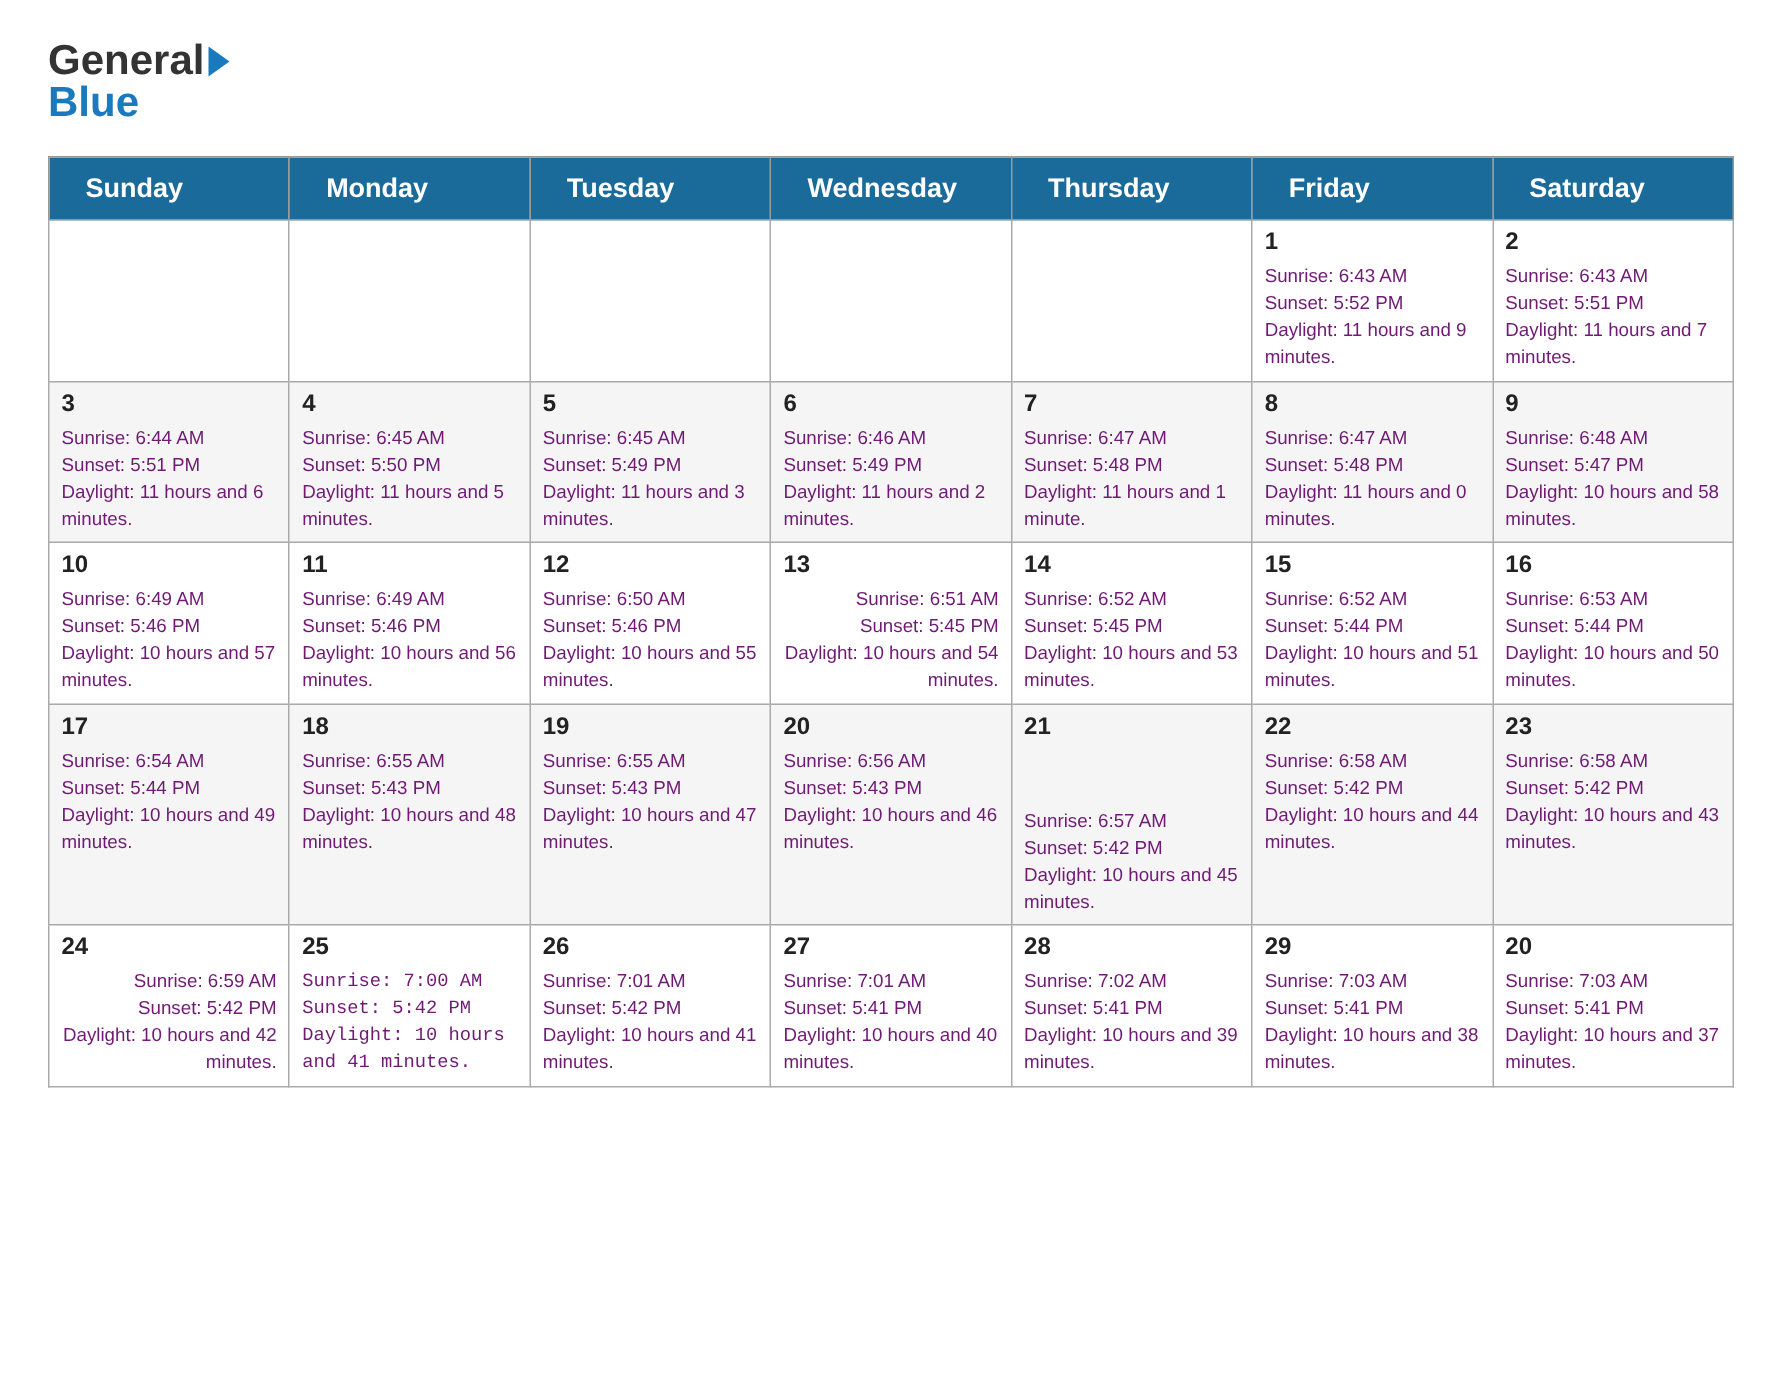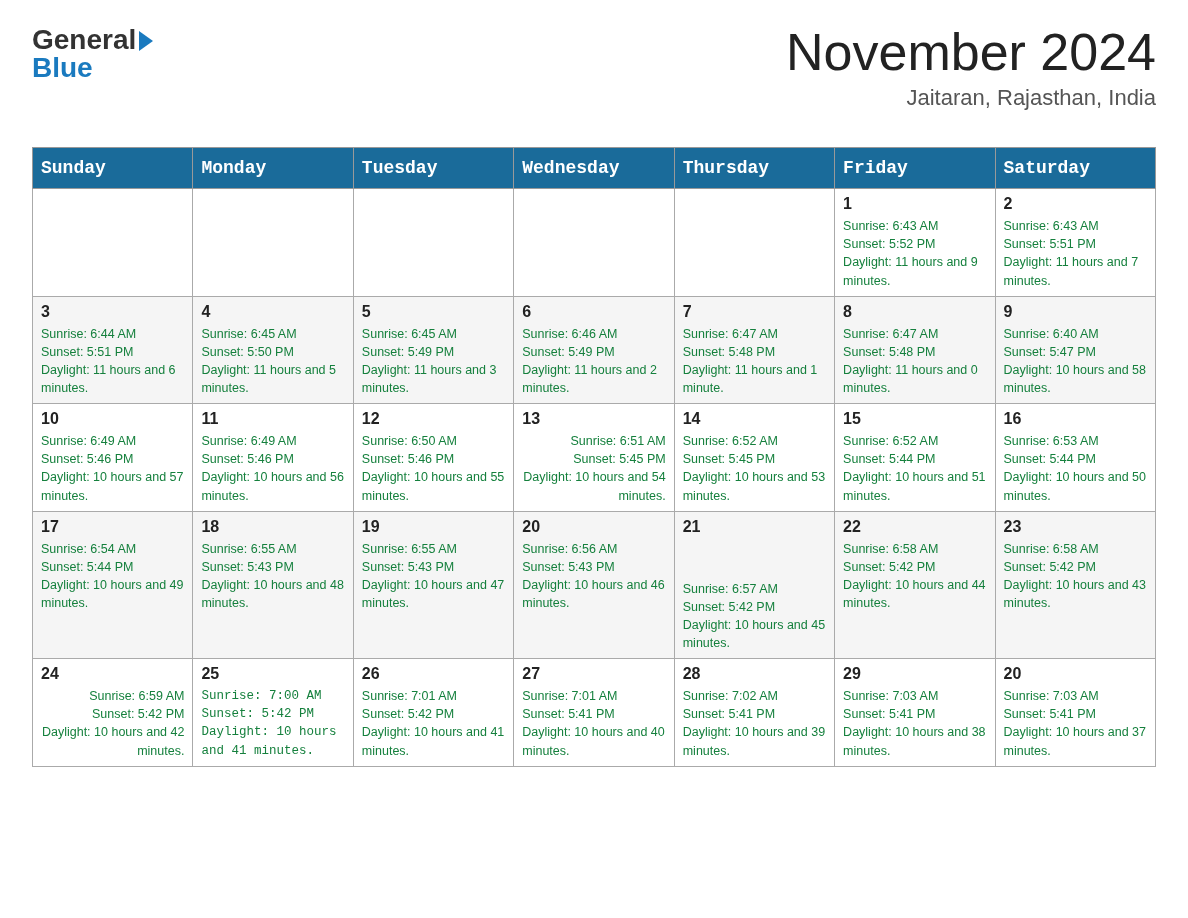--- a/index.html
+++ b/index.html
@@ -9,21 +9,21 @@
       color: #222;
       padding: 24px 32px;
       width: 1188px;
       min-height: 918px;
     }
 
     .header-area {
       display: flex;
       justify-content: space-between;
       align-items: flex-start;
-      margin-bottom: 36px;
+      margin-bottom: 20px;
     }
 
     .logo-container {
       display: flex;
       flex-direction: column;
       align-items: flex-start;
     }
 
     .logo-text {
       display: flex;
@@ -71,45 +71,44 @@
       width: 100%;
       border-collapse: collapse;
       border: 1px solid #999;
     }
 
     .calendar-table th {
       background: #1a6b9a;
       color: #fff;
       font-size: 18px;
       font-weight: bold;
-      padding: 10px 8px;
+      padding: 10px 24px;
       text-align: left;
       border: 1px solid #999;
-      font-family: Liberation Mono, monospace;
     }
 
     .calendar-table td {
       border: 1px solid #aaa;
       vertical-align: top;
       padding: 6px 8px;
       width: 14.28%;
       min-height: 100px;
     }
 
     .day-number {
       font-size: 16px;
       font-weight: bold;
       color: #222;
       display: block;
       margin-bottom: 4px;
     }
 
     .day-info {
       font-size: 12.5px;
-      color: #15803d;
+      color: #701a75;
       line-height: 1.45;
     }
 
     .empty-cell {
       background: #f9f9f9;
     }
 
     tr:nth-child(odd) td {
       background: #fff;
     }
@@ -125,24 +124,20 @@
 </head>
 <body>
 
 <div class="header-area">
   <div class="logo-container">
     <div class="logo-text">
       <span>General</span>
       <div class="logo-arrow"></div>
     </div>
     <div class="logo-blue-line">Blue</div>
-  </div>
-  <div class="title-area">
-    <div class="calendar-title">November 2024</div>
-    <div class="calendar-subtitle">Jaitaran, Rajasthan, India</div>
   </div>
 </div>
 
 <table class="calendar-table">
   <thead>
     <tr>
     <th>Sunday</th>
         <th>Monday</th>
         <th>Tuesday</th>
         <th>Wednesday</th>
@@ -203,21 +198,21 @@
 Daylight: 11 hours and 1 minute.</div>
         </td>
         <td>
           <span class="day-number">8</span>
           <div class="day-info" style="white-space: pre-line;">Sunrise: 6:47 AM
 Sunset: 5:48 PM
 Daylight: 11 hours and 0 minutes.</div>
         </td>
         <td>
           <span class="day-number">9</span>
-          <div class="day-info" style="white-space: pre-line;">Sunrise: 6:40 AM
+          <div class="day-info" style="white-space: pre-line;">Sunrise: 6:48 AM
 Sunset: 5:47 PM
 Daylight: 10 hours and 58 minutes.</div>
         </td>
       </tr>
       <tr>
         <td>
           <span class="day-number">10</span>
           <div class="day-info" style="white-space: pre-line;">Sunrise: 6:49 AM
 Sunset: 5:46 PM
 Daylight: 10 hours and 57 minutes.</div>

